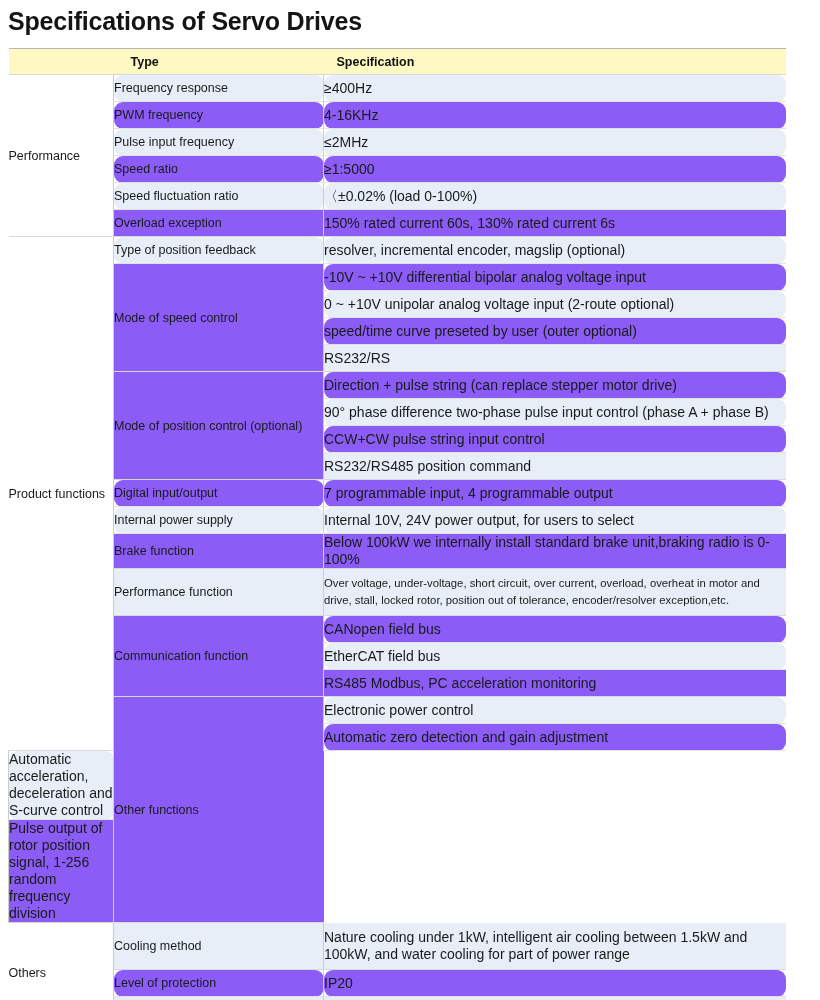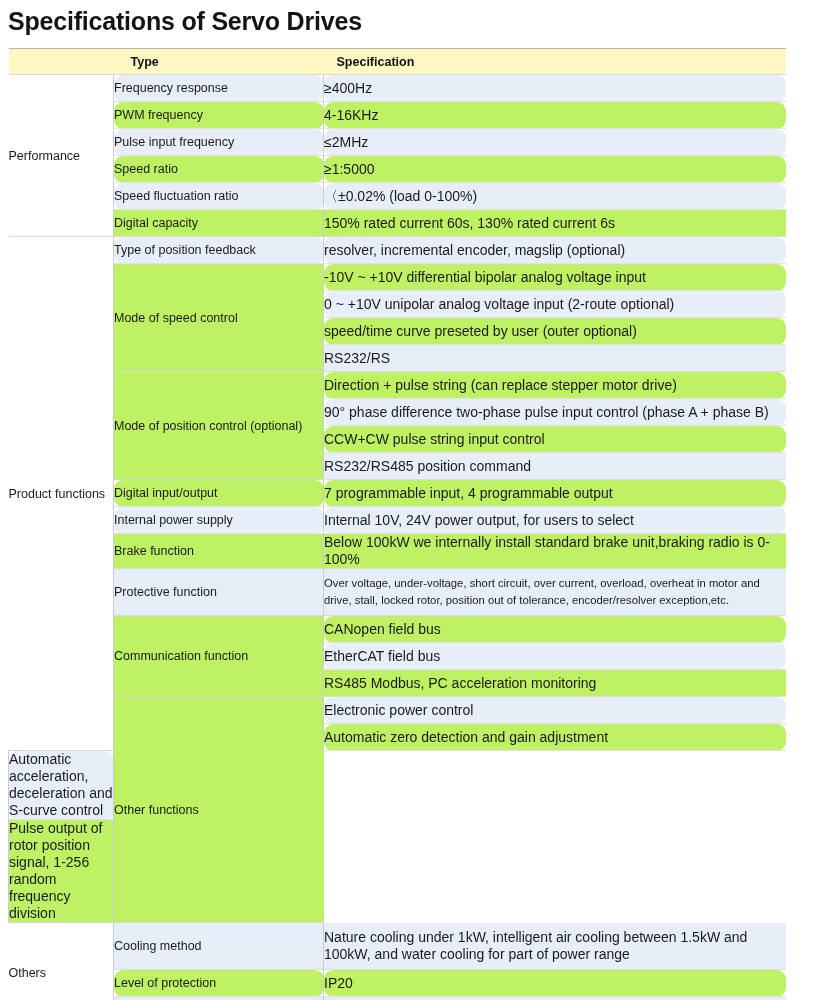--- a/index.html
+++ b/index.html
@@ -113,21 +113,21 @@
   td.spec.small {
     font-size: 11.3px;
   }
 
   
   td.rowline { border-bottom: 1px solid #e2e2e2; border-radius: 9px; }
   td.rowline-strong { border-bottom: 1px solid #d9d9d9; }
 
   
   .shade { background: #e8eef8; }
-  .plain { background: #bef264; }
+  .plain { background: #8b5cf6; }
 
   .h1-cell { height: 26px; }
   .h2-cell { height: 46px; }
 </style>
 </head>
 <body>
 
 <div class="page">
 
   <div class="page-title">Specifications of Servo Drives</div>
@@ -168,21 +168,21 @@
         </tr>
         <tr>
           <td class="type plain rowline h1-cell">Speed ratio</td>
           <td class="spec plain rowline h1-cell">≥1:5000</td>
         </tr>
         <tr>
           <td class="type shade rowline h1-cell">Speed fluctuation ratio</td>
           <td class="spec shade rowline h1-cell">〈±0.02% (load 0-100%)</td>
         </tr>
         <tr>
-          <td class="type plain rowline-strong h1-cell">Digital capacity</td>
+          <td class="type plain rowline-strong h1-cell">Overload exception</td>
           <td class="spec plain rowline-strong h1-cell">150% rated current 60s, 130% rated current 6s</td>
         </tr>
 
         <tr>
           <td class="cat" rowspan="18">Product functions</td>
           <td class="type shade rowline h1-cell">Type of position feedback</td>
           <td class="spec shade rowline h1-cell">  resolver, incremental encoder, magslip (optional)</td>
         </tr>
 
         <tr>
@@ -219,21 +219,21 @@
         </tr>
         <tr>
           <td class="type shade rowline h1-cell">Internal power supply</td>
           <td class="spec shade rowline h1-cell">Internal 10V, 24V power output, for users to select</td>
         </tr>
         <tr>
           <td class="type plain rowline-strong h1-cell">Brake function</td>
           <td class="spec plain rowline-strong h1-cell">Below 100kW we internally install standard brake unit,braking radio is 0-100%</td>
         </tr>
         <tr>
-          <td class="type shade rowline-strong h2-cell">Protective function</td>
+          <td class="type shade rowline-strong h2-cell">Performance function</td>
           <td class="spec shade rowline-strong small h2-cell">Over voltage, under-voltage, short circuit, over current, overload, overheat in motor and drive, stall, locked rotor, position out of tolerance, encoder/resolver exception,etc.</td>
         </tr>
 
         <tr>
           <td class="type plain rowline-strong" rowspan="3">Communication function</td>
           <td class="spec plain rowline h1-cell">CANopen field bus</td>
         </tr>
         <tr>
           <td class="spec shade rowline h1-cell">EtherCAT field bus</td>
         </tr>

